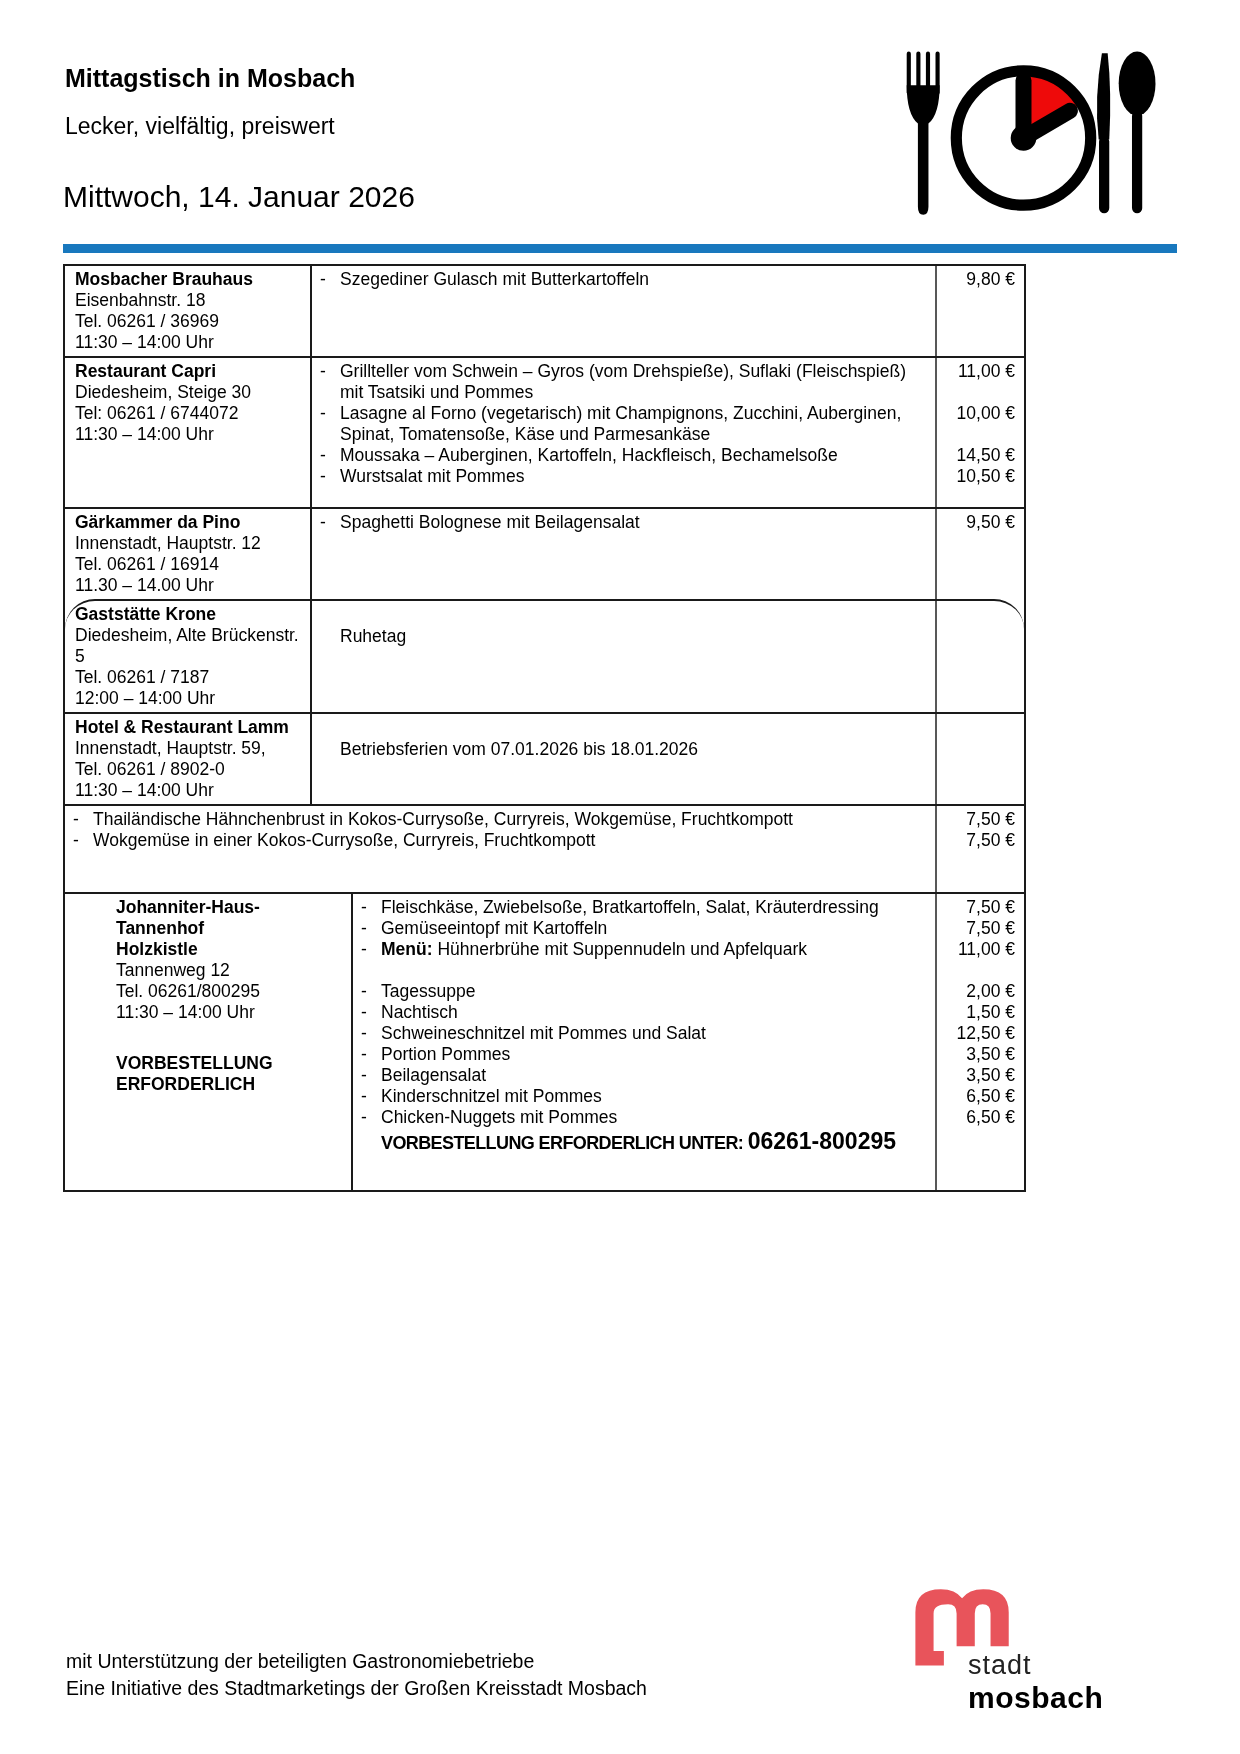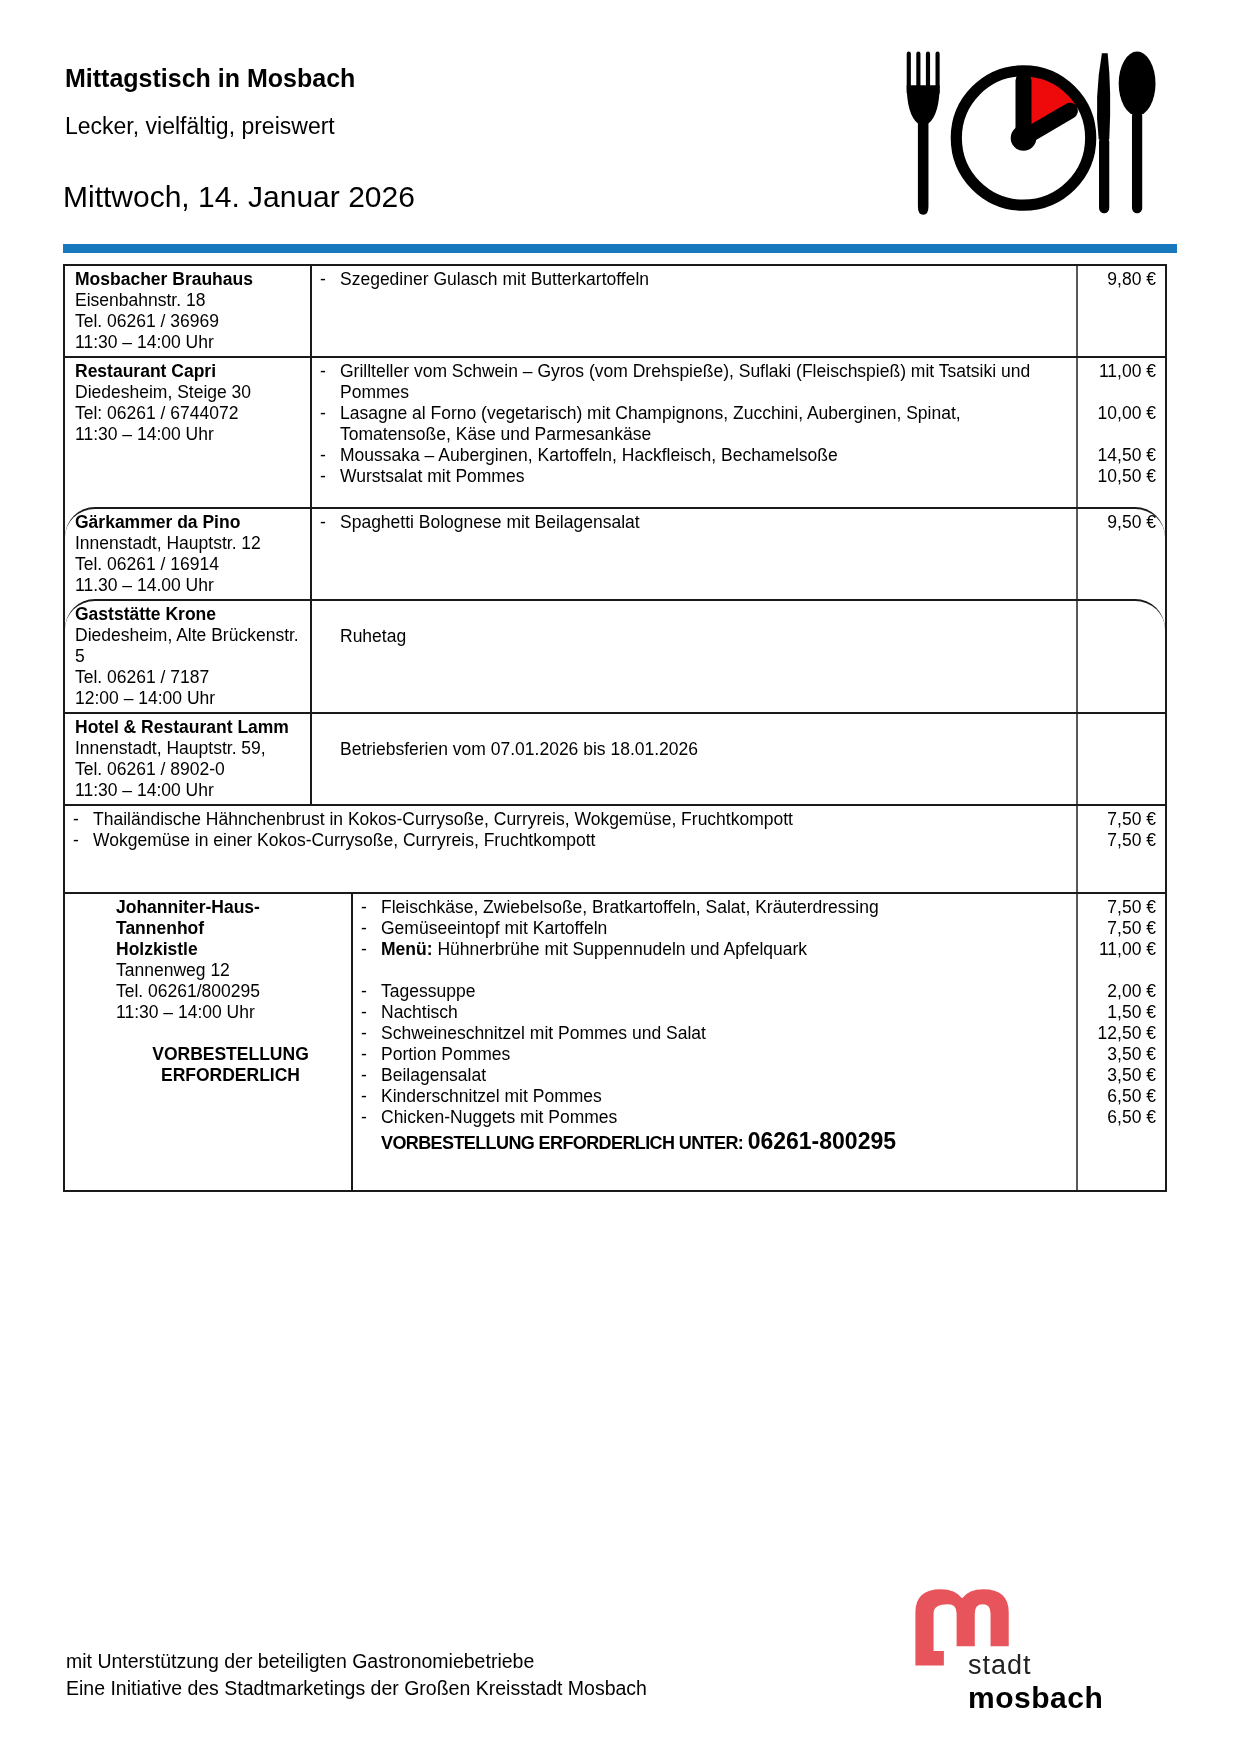--- a/index.html
+++ b/index.html
@@ -11,44 +11,44 @@
   .abs { position:absolute; }
 
   
   .title { left:65px; top:64px; font-size:25px; font-weight:bold; }
   .subtitle { left:65px; top:113px; font-size:23px; }
   .date { left:63px; top:180px; width:1104px; padding-right:120px; text-align:left; font-size:30px; }
   .head-logo { left:903px; top:50px; }
   .blue-rule { left:63px; top:244px; width:1114px; height:9px; background:#1878BE; }
 
   
-  .menu-table { left:63px; top:264px; width:1104px; border:2px solid #1a1a1a; }
+  .menu-table { left:63px; top:264px; width:963px; border:2px solid #1a1a1a; }
   .row { display:flex; position:relative; }
   .row + .row { border-top:2px solid #1a1a1a; }
   .info {
     width:247px; flex:0 0 247px; border-right:2px solid #1a1a1a;
     padding:3px 6px 3px 10px; font-size:17.5px; line-height:21px;
   }
   .rname { font-weight:bold; }
   .price-divider { position:absolute; top:0; bottom:0; right:87px; width:2px; background:#585858; }
   .dishes {
     flex:1; display:grid; grid-template-columns:1fr 87px;
     align-content:start; padding:3px 0;
   }
   .dish { display:flex; padding:0 14px 0 8px; font-size:17.5px; line-height:21px; }
   .dash { flex:0 0 20px; }
   .dtext { flex:1; }
   .price { text-align:right; padding-right:9px; font-size:17.5px; line-height:21px; white-space:nowrap; }
   .gapped { margin-top:21px; }
   .note { grid-column:1 / -1; padding:22px 14px 0 28px; font-size:17.5px; line-height:21px; }
-  .preorder { font-weight:bold; margin-top:21px;text-align:center; }
+  .preorder { font-weight:bold; margin-top:30px; }
   .order-note { grid-column:1 / -1; padding:0 14px 2px 28px; white-space:nowrap; }
   .order-label { font-weight:bold; font-size:18px; letter-spacing:-0.6px; }
   .order-phone { font-weight:bold; font-size:23px; }
-  .r1 { min-height:88px; } .r2 { min-height:151px; } .r3 { min-height:88px;border-radius:30px; }
+  .r1 { min-height:88px; } .r2 { min-height:151px; } .r3 { min-height:88px; }
   .r4 { min-height:88px;border-radius:30px; } .r5 { min-height:87px; } .r6 { min-height:88px; }
   .r7 { min-height:298px;padding-left:41px; }
 
   
   .foot-text { left:66px; top:1648px; font-size:19.5px; line-height:27px; }
   .m-logo { left:915px; top:1588px; }
   .stadt-word { left:968px; top:1650px; font-size:27px; color:#222; letter-spacing:1px; }
   .mosbach-word { left:968px; top:1681px; font-size:30px; font-weight:bold; color:#000000; letter-spacing:0.5px; }
 </style>
 </head>

